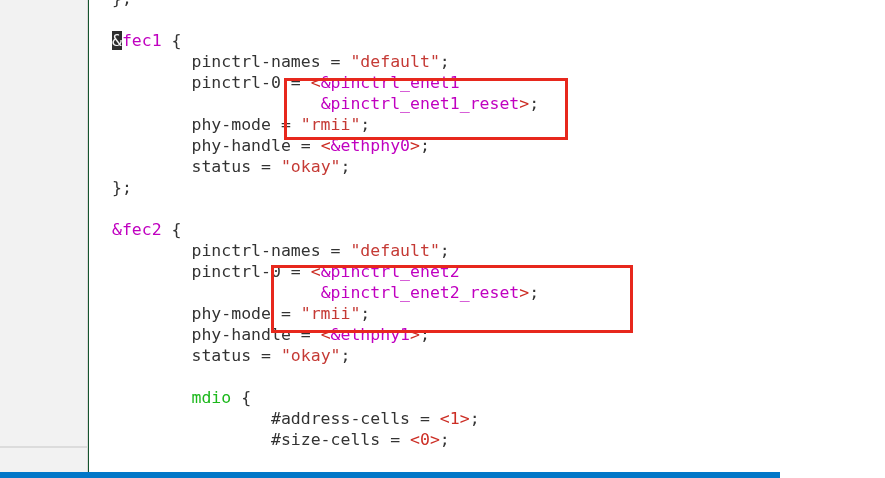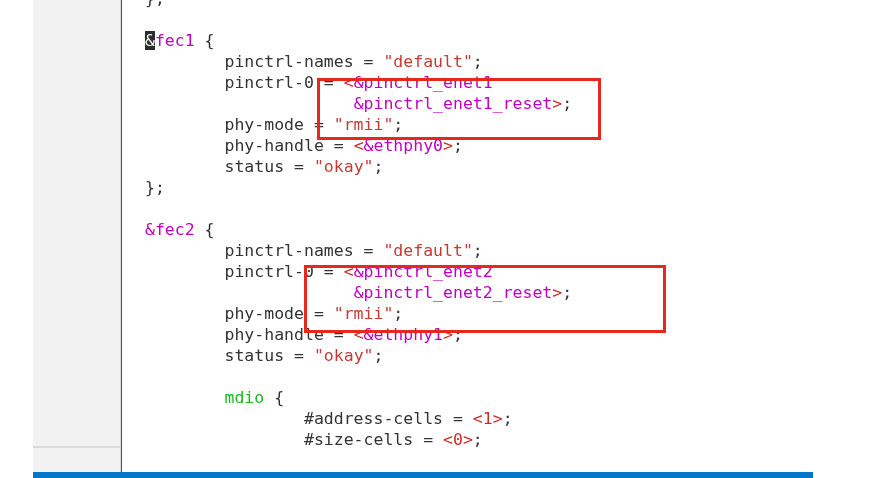--- a/index.html
+++ b/index.html
@@ -5,23 +5,22 @@
   * { margin: 0; padding: 0; box-sizing: border-box; }
   html, body {
     width: 885px; height: 478px;
     overflow: hidden;
     background: #ffffff;
     font-family: "DejaVu Sans Mono", monospace;
   }
   .app {
     position: relative;
     width: 780px; height: 478px;
-    background: #0369a1;
+    background: #14532d;
     overflow: hidden;
-    margin-left: 33px;
   }
   .side-panel {
     position: absolute;
     left: 0; top: 0;
     width: 88px; height: 472px;
     background: var(--panel_bg);
     border-right: 1px solid var(--panel_border);
   }
   .side-panel-divider {
     position: absolute;

